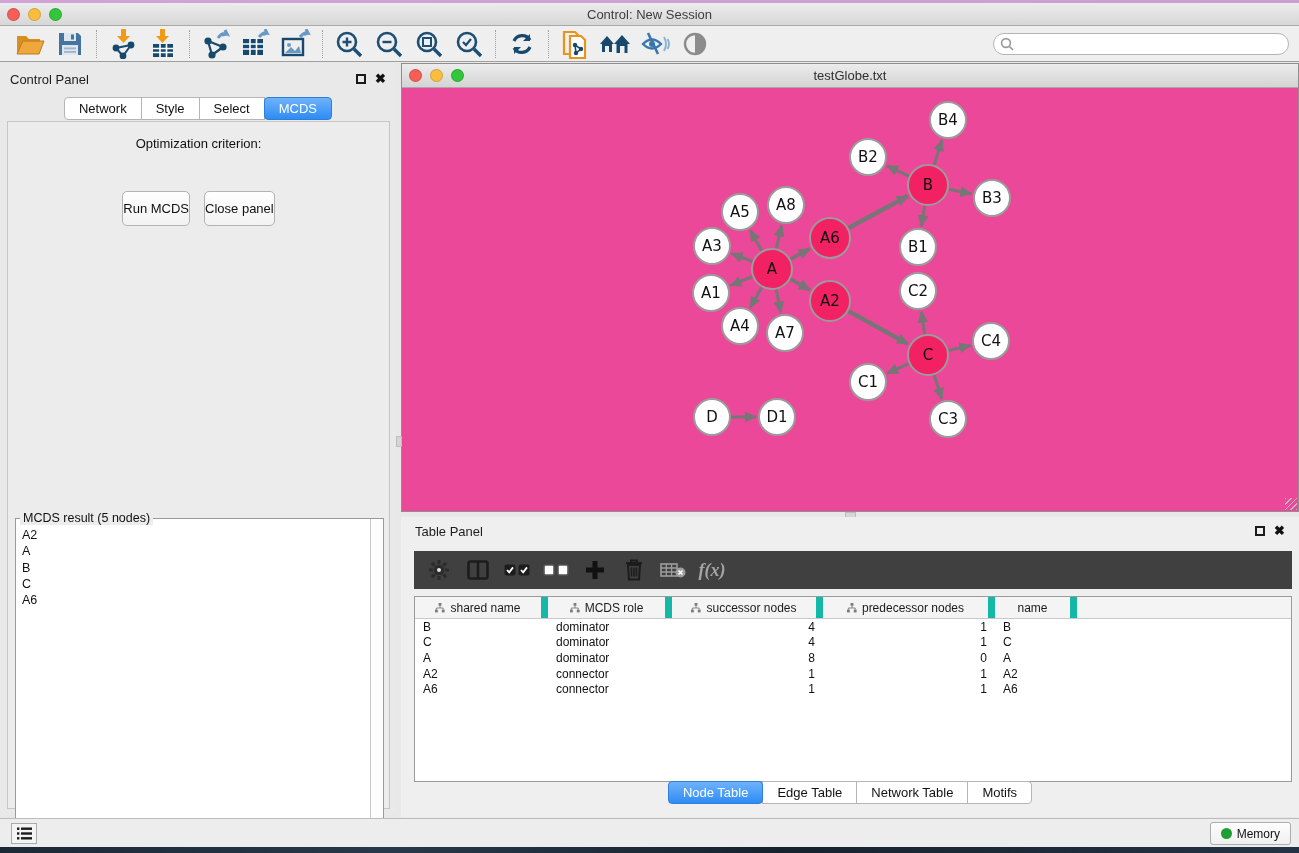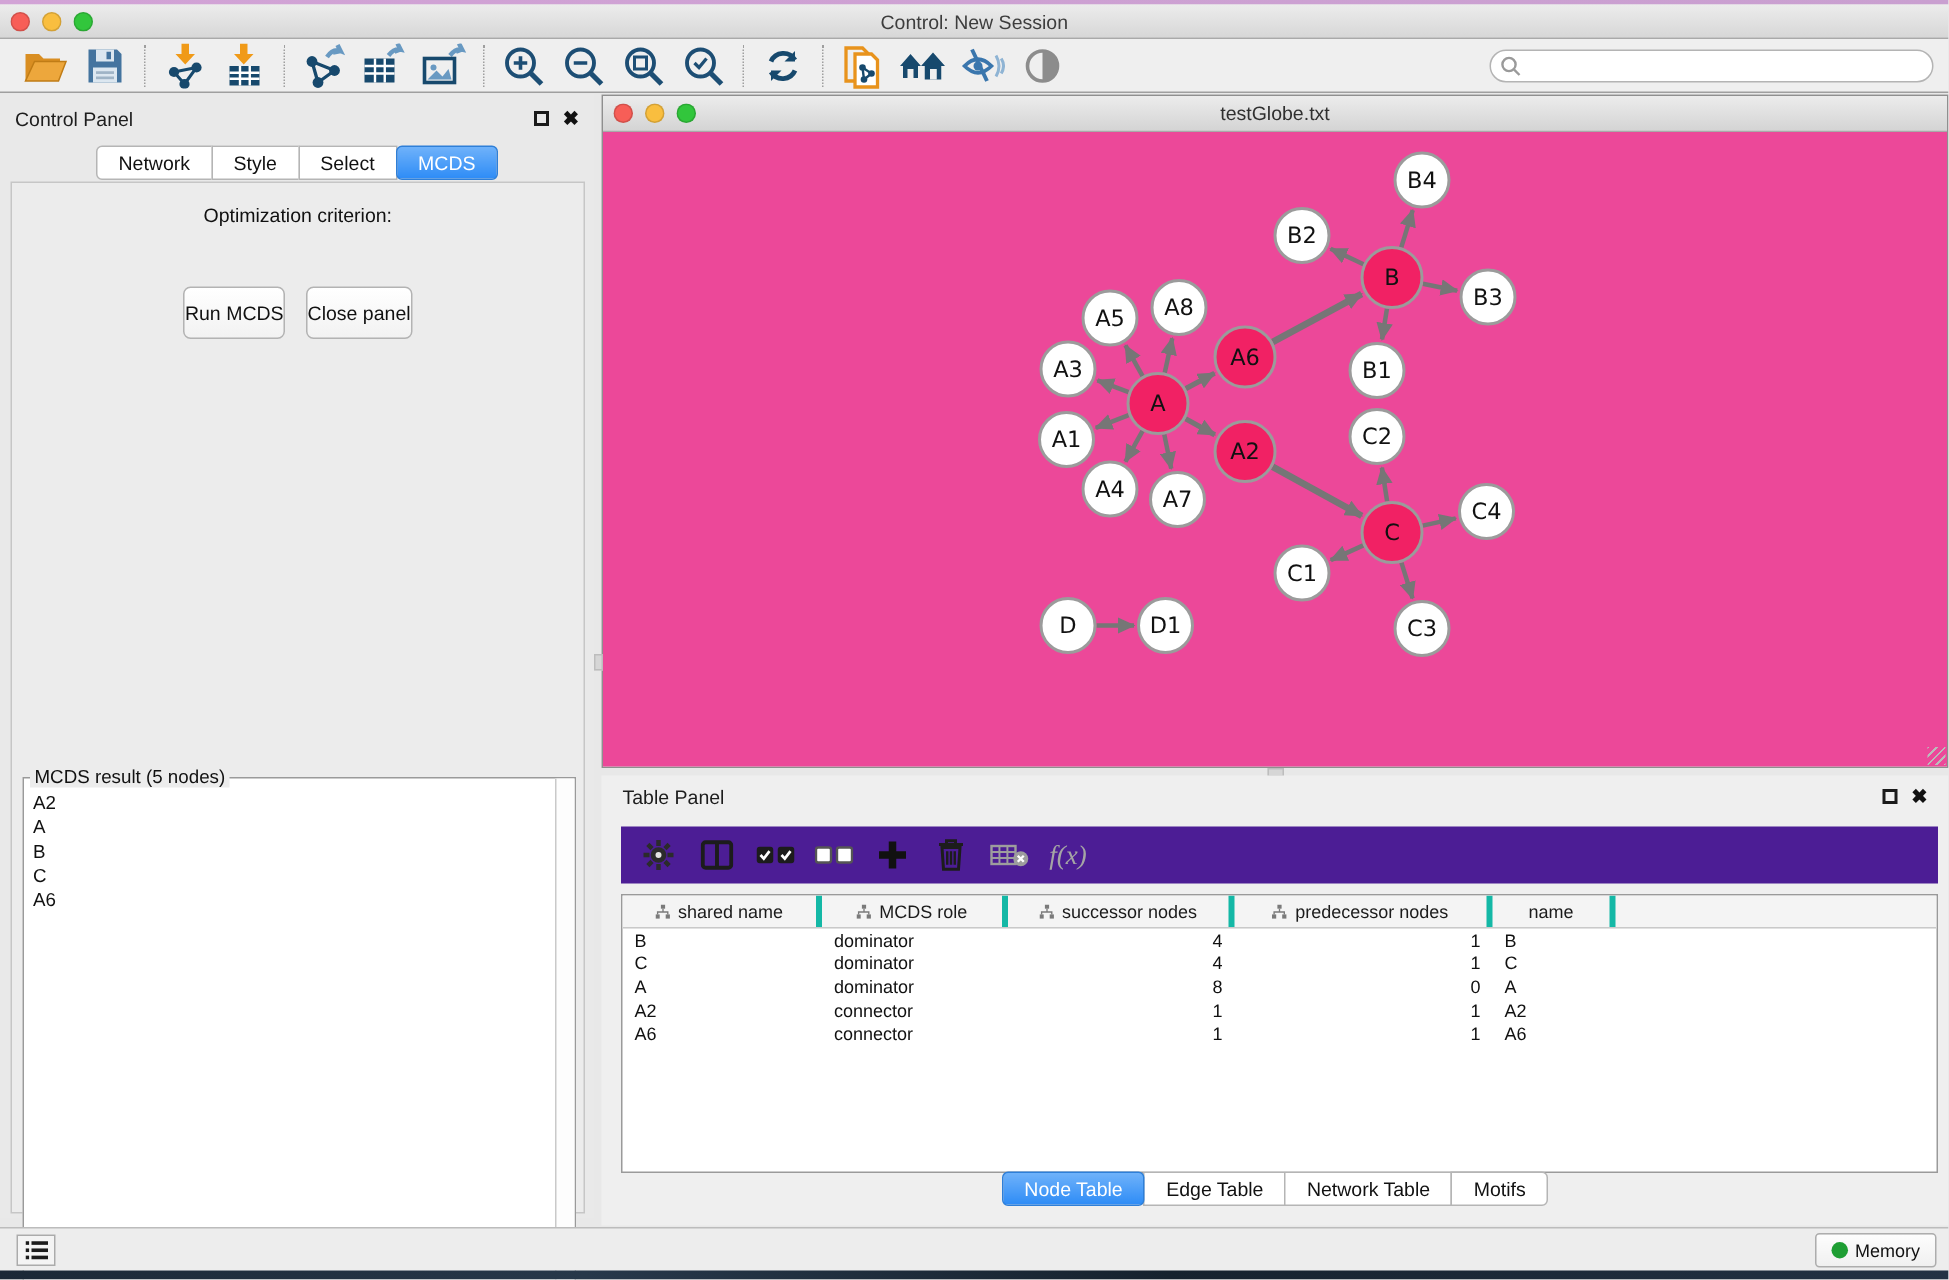--- a/index.html
+++ b/index.html
@@ -69,29 +69,29 @@
   #net-canvas { position:absolute; left:0; top:24px; width:896px; height:423px; background:#ec4899; }
   #net-resize-grip { position:absolute; right:1px; bottom:1px; width:12px; height:12px;
     background:repeating-linear-gradient(135deg,#bbb 0 1px,transparent 1px 4px); }
   .split-grip-v { left:396px; top:436px; width:6px; height:11px; background:#d6d6d6; border:1px solid #bdbdbd; }
   .split-grip-h { left:845px; top:512px; width:11px; height:6px; background:#d6d6d6; border:1px solid #bdbdbd; }
 
   
   #table-panel { left:401px; top:517px; width:898px; height:300px; background:#efefef; }
   #tp-header { height:28px; display:flex; align-items:center; padding:0 14px; }
   #tp-title { font-size:13px; color:#1d1d1d; }
-  #tp-toolbar { position:absolute; left:13px; top:34px; width:878px; height:38px; background:#4c1d95;
-    display:flex; align-items:center; gap:9px; padding-left:10px; }
+  #tp-toolbar { position:absolute; left:13px; top:34px; width:878px; height:38px; background:#404040;
+    display:flex; align-items:center; gap:9px; padding-left:10px;font-weight:bold; }
   .tp-btn { width:30px; height:30px; display:flex; align-items:center; justify-content:center; }
   #fx-label { font-family:"Liberation Serif", serif; font-style:italic; font-size:18px; color:#a5a5a5; }
   #node-table { position:absolute; left:13px; top:79px; width:878px; height:186px; background:#fff;
     border:1px solid #9a9a9a; overflow:hidden; }
   #nt-header { display:flex; height:22px; background:#f4f4f4; border-bottom:1px solid #c9c9c9; }
   .nt-hcell { display:flex; align-items:center; justify-content:center; gap:5px; font-size:12px;
-    color:#1b1b1b; border-right:4px solid #14b8a6; height:100%; }
+    color:#1b1b1b; border-right:7px solid #14b8a6; height:100%; }
   .nt-row { display:flex; height:15.6px; align-items:center; font-size:12px; color:#111; }
   .nt-cell { padding:0 8px; white-space:nowrap; overflow:hidden; }
   #tp-tabs { position:absolute; left:0; bottom:13px; width:100%; display:flex; justify-content:center; }
 
   
   #status-bar { left:0; top:818px; width:1299px; height:29px; background:#ededed; border-top:1px solid #bcbcbc; }
   #status-list-btn { position:absolute; left:11px; top:4px; width:26px; height:21px; background:#f4f4f4;
     border:1px solid #ababab; display:flex; align-items:center; justify-content:center; }
   #memory-btn { position:absolute; right:8px; top:3px; height:23px; background:linear-gradient(#fdfdfd,#f0f0f0);
     border:1px solid #adadad; border-radius:3px; display:flex; align-items:center; gap:5px; padding:0 10px; font-size:12px; color:#111; }

